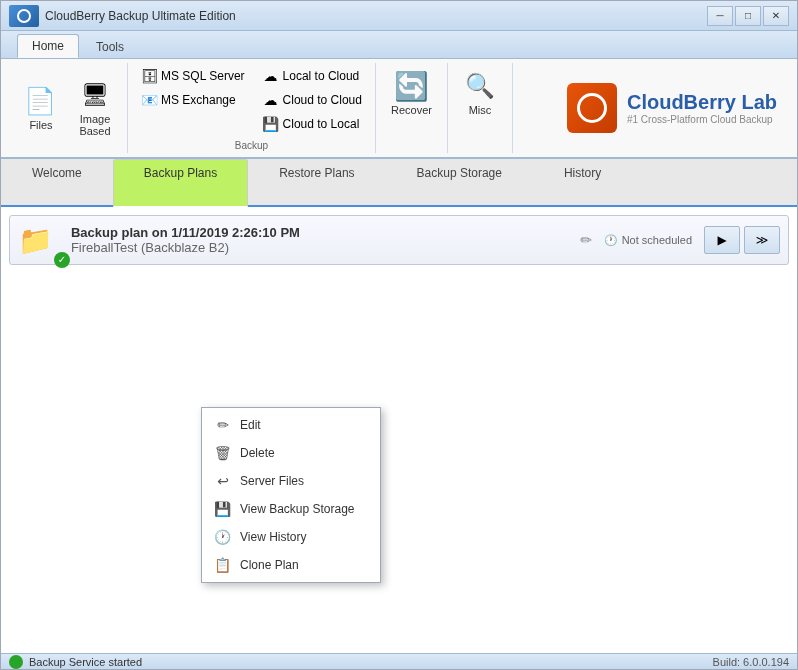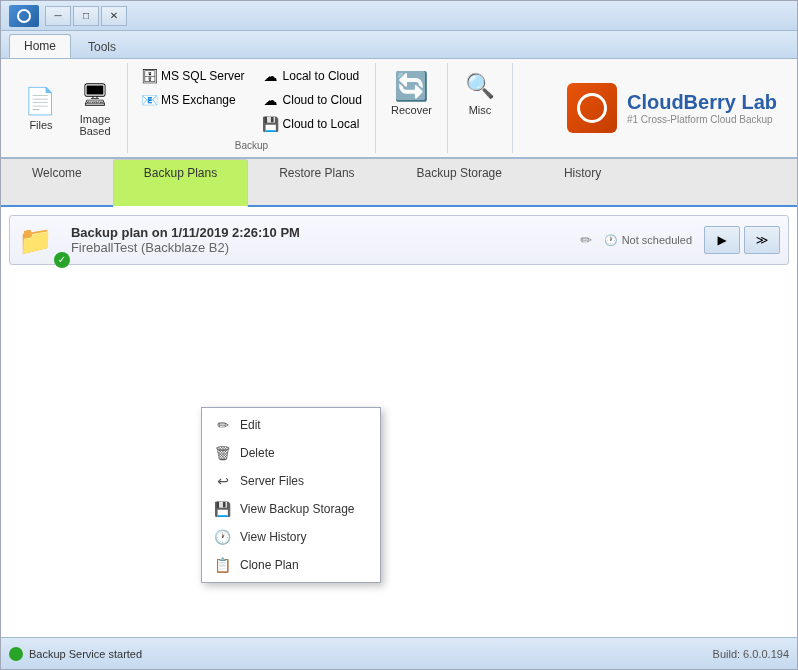--- a/index.html
+++ b/index.html
@@ -32,21 +32,21 @@
       cursor: pointer; font-size: 10px; display: flex; align-items: center; justify-content: center;
       color: #333;
     }
 
     
     .ribbon-tabs {
       background: linear-gradient(to bottom, #dce9f7, #c5d9ef);
       height: 28px;
       display: flex;
       align-items: flex-end;
-      padding: 0 8px;
+      padding: 0 16px;
       border-bottom: 1px solid #a0b8d0;
     }
     .ribbon-tab {
       padding: 4px 14px;
       font-size: 12px;
       cursor: pointer;
       border: 1px solid transparent;
       border-bottom: none;
       margin-right: 2px;
     }
@@ -245,21 +245,21 @@
     .ctx-icon {
       width: 18px; height: 18px;
       display: flex; align-items: center; justify-content: center;
       font-size: 14px;
       color: #555;
     }
 
     
     .status-bar {
       background: linear-gradient(to bottom, #dce9f7, #c5d9ef);
-      height: 32px;
+      height: 16px;
       display: flex;
       align-items: center;
       padding: 0 8px;
       border-top: 1px solid #a0b8d0;
       justify-content: space-between;
     }
     .status-left { display: flex; align-items: center; gap: 6px; }
     .status-dot {
       width: 14px; height: 14px;
       background: #28a428;
@@ -286,20 +286,21 @@
   </style>
 </head>
 <body>
 
 <div class="app-wrapper">
 
   <div class="title-bar">
     <div class="title-bar-logo">
       <div class="title-bar-logo-inner"></div>
     </div>
+    <span class="title-text">CloudBerry Backup Ultimate Edition</span>
     <div class="window-controls">
       <div class="win-btn">─</div>
       <div class="win-btn">□</div>
       <div class="win-btn">✕</div>
     </div>
   </div>
 
   <div class="ribbon-tabs">
     <div class="ribbon-tab active">Home</div>
     <div class="ribbon-tab">Tools</div>

